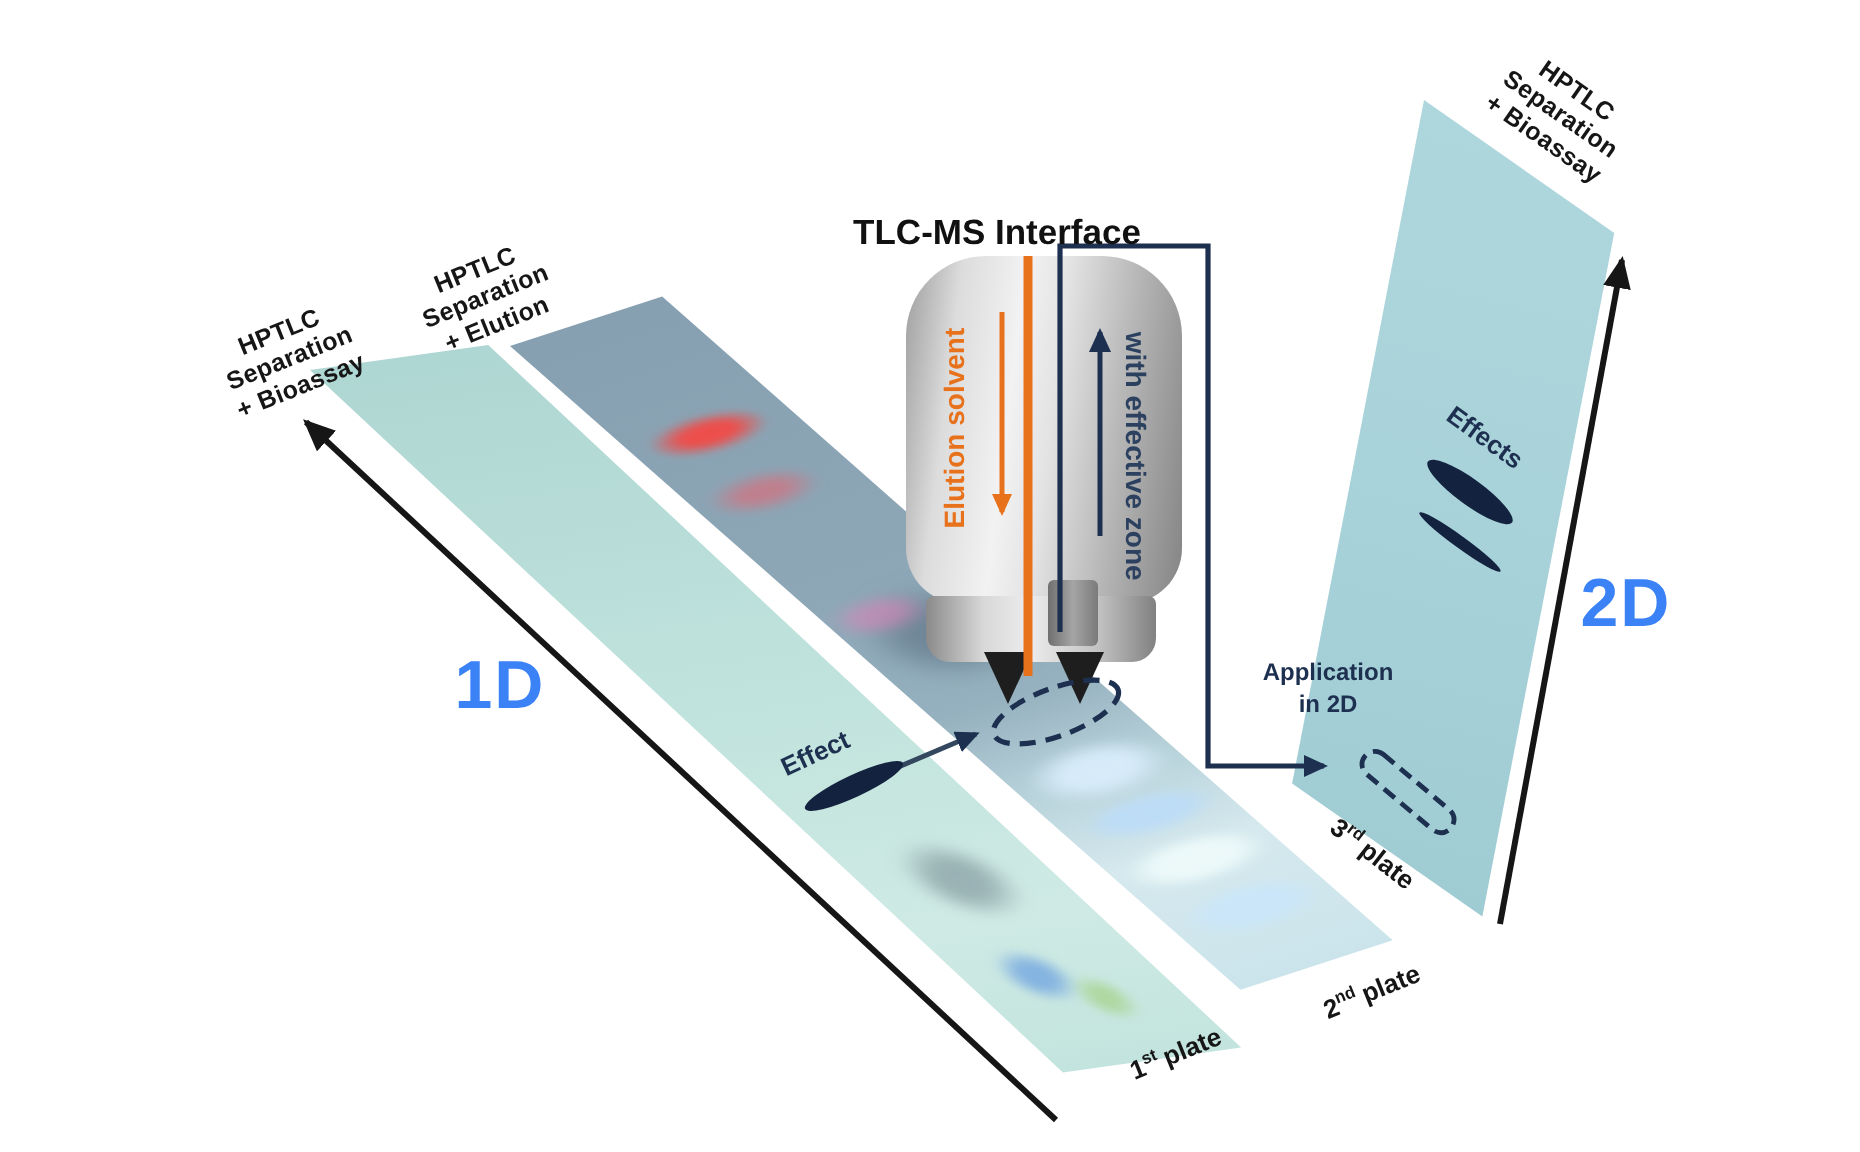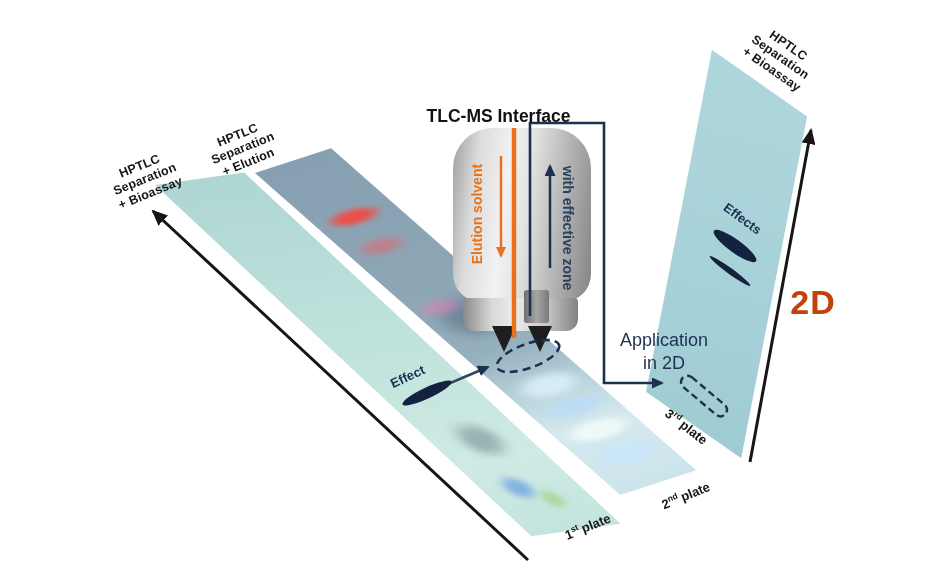--- a/index.html
+++ b/index.html
@@ -63,27 +63,27 @@
   
   .overlay{position:absolute;left:0;top:0;z-index:20;pointer-events:none;}
 
   
   .lbl{position:absolute;z-index:40;font-weight:bold;color:#161616;text-align:center;line-height:1.15;}
   .hdr{font-size:12.5px;letter-spacing:0.2px;}
   #lbl-hdr1{left:78px;top:158px;width:134px;transform:rotate(-22deg);}
   #lbl-hdr2{left:176px;top:127px;width:134px;transform:rotate(-22deg);}
   #lbl-hdr3{left:713px;top:36px;width:134px;transform:rotate(35deg);}
   #lbl-title{left:406px;top:106px;width:185px;font-size:17.5px;color:#111;}
-  .dim{font-size:34px;color:#c2410c;letter-spacing:1px;}
+  .dim{font-size:34px;color:#3b82f6;letter-spacing:1px;}
   #lbl-1d{left:216px;top:324px;width:68px;}
   #lbl-2d{left:779px;top:283px;width:68px;}
   .navytxt{color:#1d3050;}
   #lbl-effect{left:375px;top:370px;width:66px;font-size:13px;transform:rotate(-25deg);}
   #lbl-effects{left:709px;top:212px;width:66px;font-size:13px;transform:rotate(36deg);}
-  #lbl-app{left:609px;top:329px;width:110px;font-size:18px;font-weight:400;line-height:1.3;}
+  #lbl-app{left:609px;top:329px;width:110px;font-size:12px;font-weight:700;line-height:1.3;}
   #lbl-elution{left:412px;top:206px;width:130px;font-size:14px;color:#e8721c;transform:rotate(-90deg);}
   #lbl-zone{left:493px;top:220px;width:150px;font-size:14px;color:#2c4160;transform:rotate(90deg);}
   .ord{font-size:13px;color:#161616;}
   .ord sup{font-size:8.5px;}
   .ord .w{margin-left:3px;}
   #lbl-plate1{left:554px;top:519px;width:68px;transform:rotate(-22deg);}
   #lbl-plate2{left:650px;top:488px;width:72px;transform:rotate(-22deg);}
   #lbl-plate3{left:650px;top:419px;width:72px;transform:rotate(38deg);}
 </style>
 </head>
@@ -162,20 +162,21 @@
     <div>+ Elution</div>
   </div>
   <div class="lbl hdr" id="lbl-hdr3">
     <div>HPTLC</div>
     <div>Separation</div>
     <div>+ Bioassay</div>
   </div>
 
   <div class="lbl" id="lbl-title">TLC-MS Interface</div>
 
+  <div class="lbl dim" id="lbl-1d">1D</div>
   <div class="lbl dim" id="lbl-2d">2D</div>
 
   <div class="lbl navytxt" id="lbl-effect">Effect</div>
   <div class="lbl navytxt" id="lbl-effects">Effects</div>
 
   <div class="lbl navytxt" id="lbl-app">
     <div>Application</div>
     <div>in 2D</div>
   </div>
 

